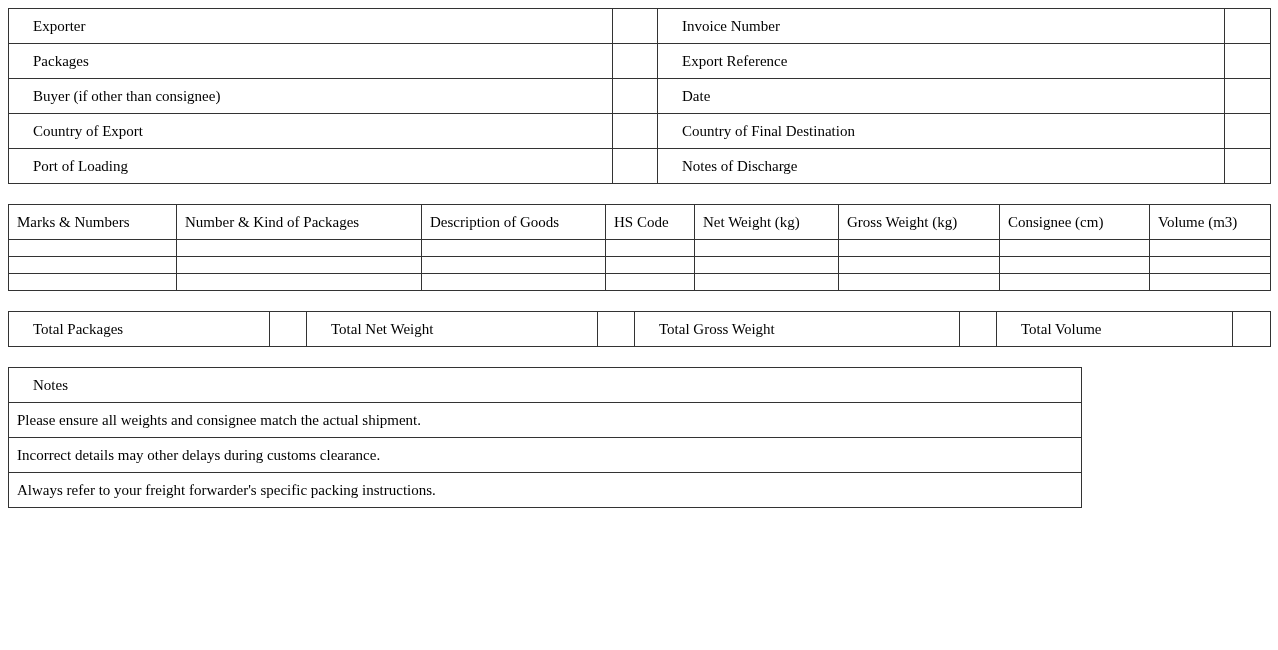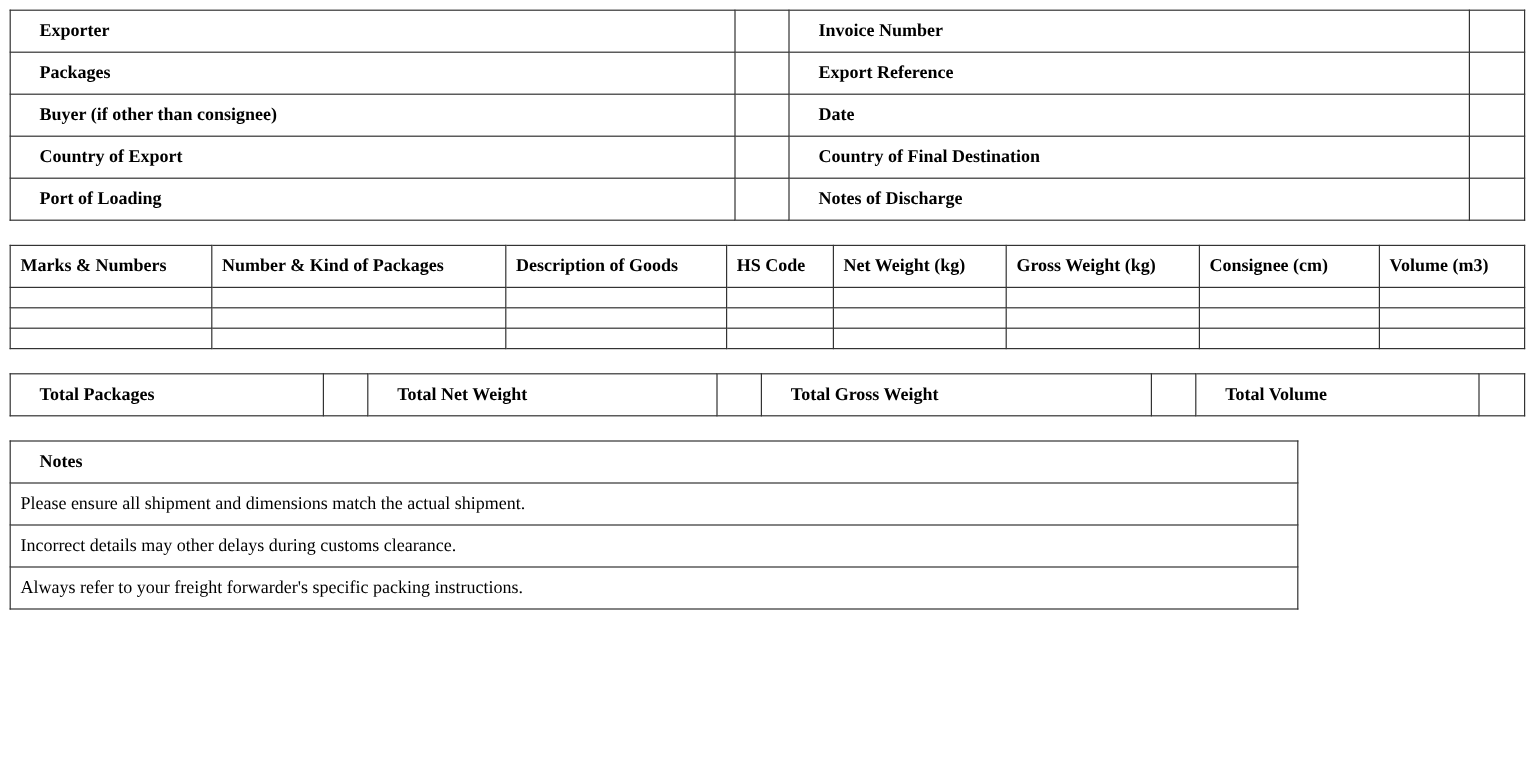--- a/index.html
+++ b/index.html
@@ -24,22 +24,22 @@
       table-layout: fixed;
     }
     td, th {
       border: 1px solid #333;
       padding: 0 8px;
       text-align: left;
       vertical-align: middle;
       white-space: nowrap;
       overflow: hidden;
     }
-    th { font-weight: bold; margin-top: 28px; }
-    .bold { font-weight: bold; padding-left: 24px; }
+    th { font-weight: normal; margin-top: 28px; }
+    .bold { font-weight: normal; padding-left: 24px; }
 
     #info-table { top: 8px; }
     #info-table td { height: 34px; }
 
     #items-table { top: 204px; }
     #items-table th { height: 34px; }
     #items-table td { height: 16px; padding: 0; }
 
     #totals-table { top: 311px; }
     #totals-table td { height: 34px; }
@@ -172,21 +172,21 @@
     </tr>
   </tbody>
 </table>
 
 <table id="notes-table">
   <tbody>
     <tr>
       <td class="bold">Notes</td>
     </tr>
     <tr>
-      <td>Please ensure all shipment and dimensions match the actual shipment.</td>
+      <td>Please ensure all weights and consignee match the actual shipment.</td>
     </tr>
     <tr>
       <td>Incorrect details may other delays during customs clearance.</td>
     </tr>
     <tr>
       <td>Always refer to your freight forwarder's specific packing instructions.</td>
     </tr>
   </tbody>
 </table>
 

